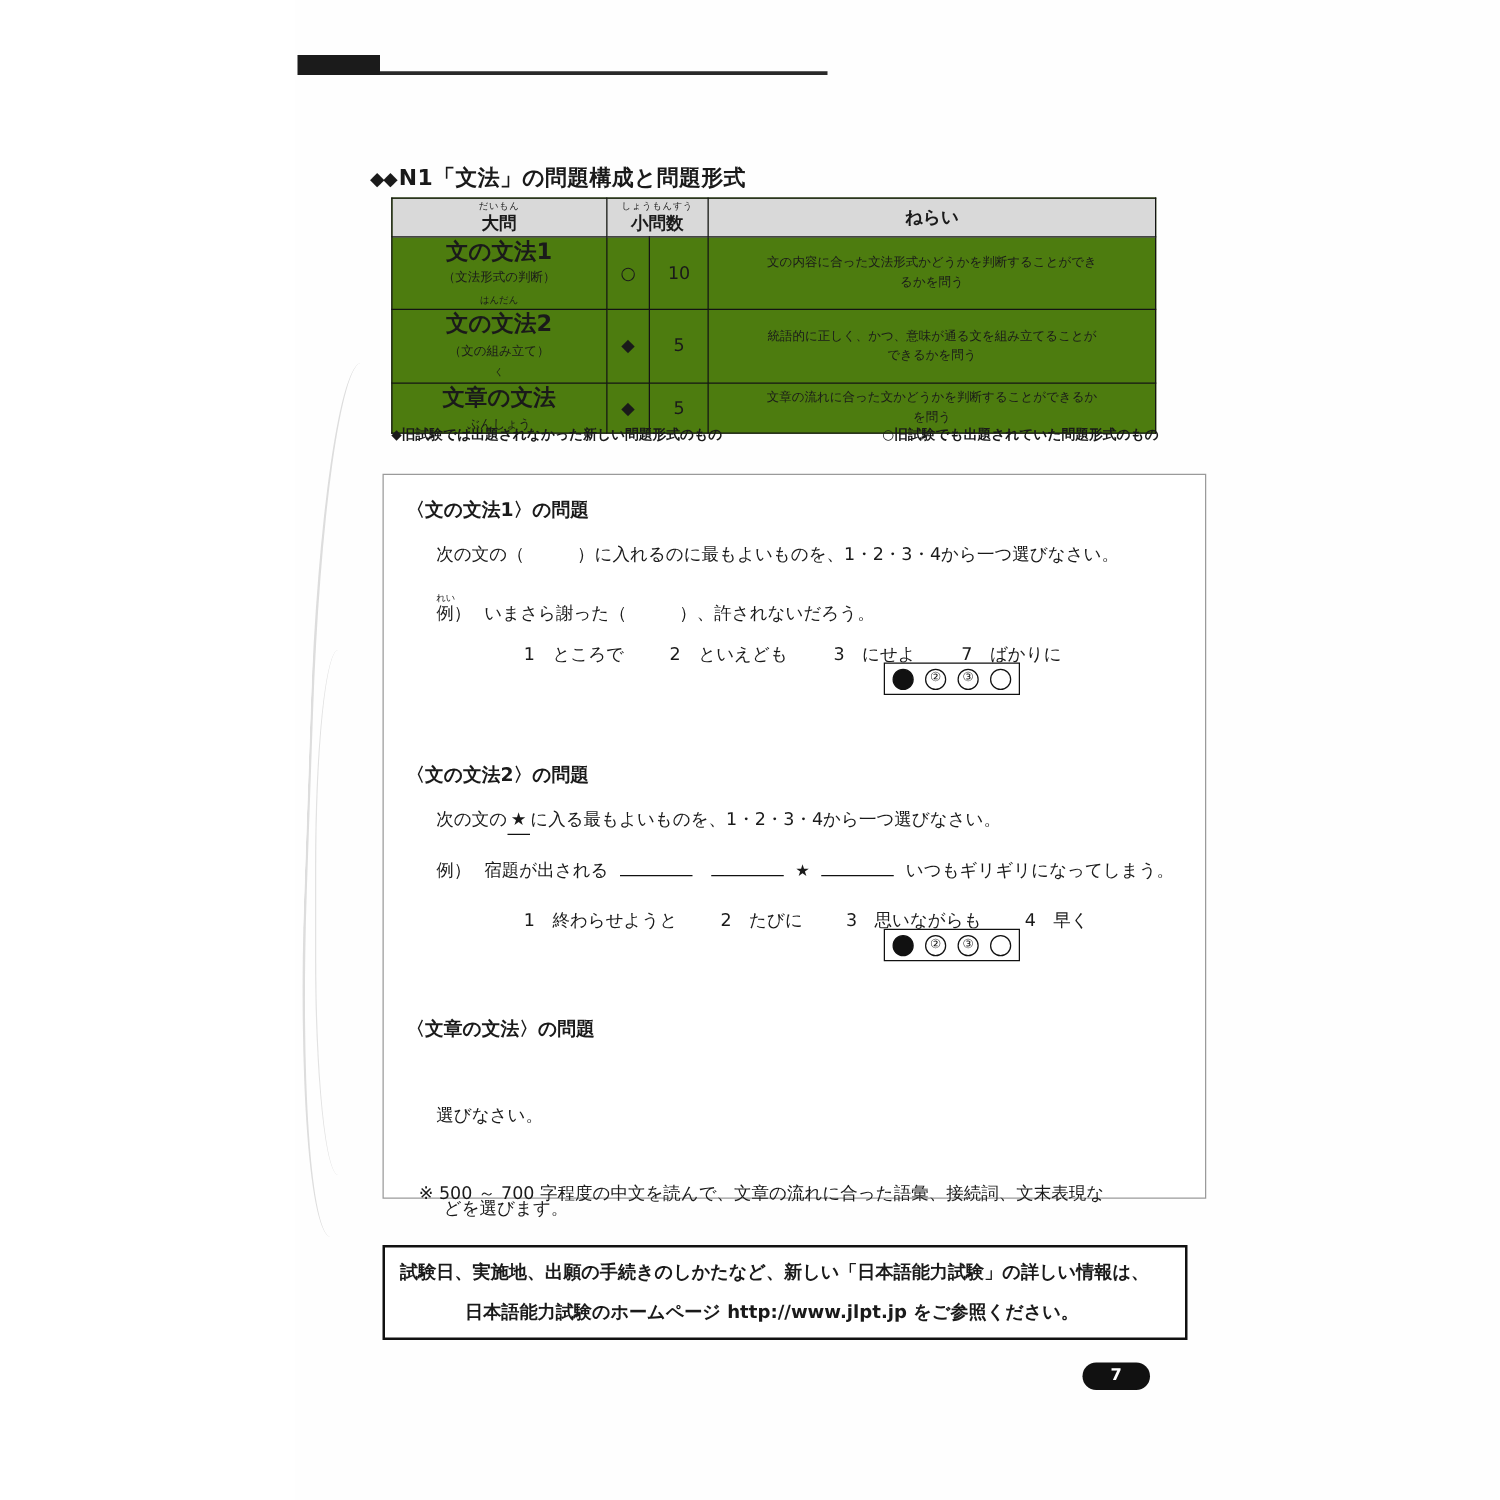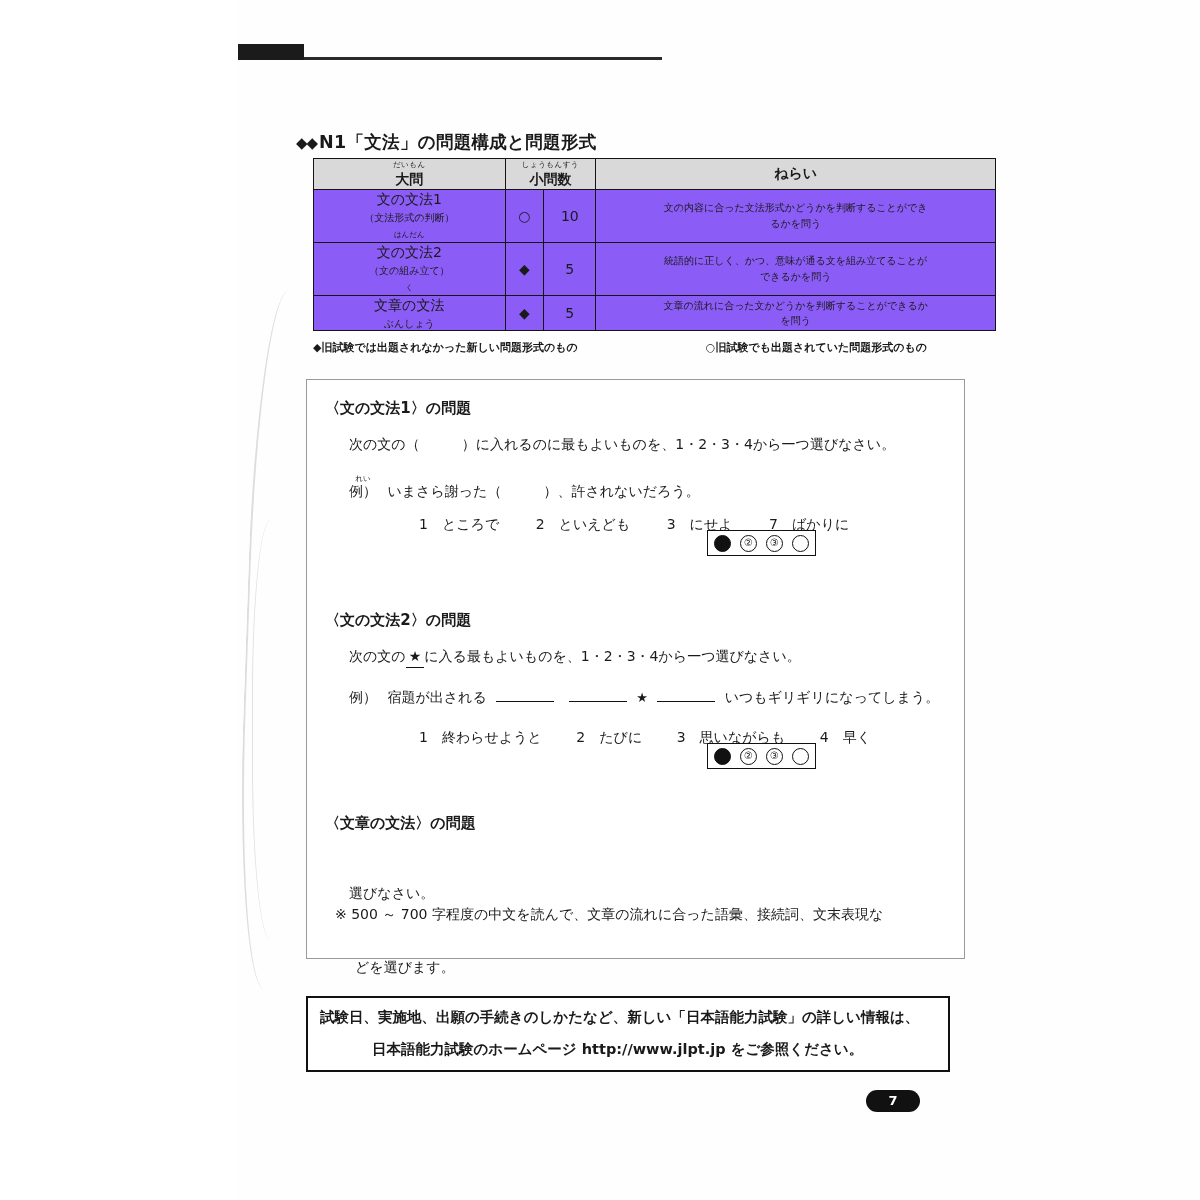--- a/index.html
+++ b/index.html
@@ -73,24 +73,24 @@
     letter-spacing: -1px;
     margin-right: 2px;
     font-size: 15px;
   }
 
   
   table.spec {
     position: absolute;
     left: 313px;
     top: 158px;
-    width: 683px;
+    width: 612px;
     border-collapse: collapse;
     font-size: 13px;
-    background: #8b5cf6;
+    background: #4d7c0f;
     padding-left: 15px;
   }
   table.spec th, table.spec td {
     border: 1.5px solid #141414;
     padding: 0;
     text-align: center;
     vertical-align: middle;
   }
   table.spec thead th {
     background: #d9d9d9;
@@ -114,22 +114,22 @@
   .ruby-base {
     display: block;
     line-height: 1.15;
   }
   td.col-dai {
     width: 172px;
     padding: 7px 4px 8px 4px;
     line-height: 1.35;
   }
   td.col-dai .main {
-    font-size: 14px;
-    font-weight: normal;
+    font-size: 18px;
+    font-weight: bold;
   }
   td.col-dai .sub {
     font-size: 10px;
     display: block;
     margin-top: 2px;
   }
   td.col-mark {
     width: 34px;
     font-size: 14px;
   }
@@ -181,21 +181,20 @@
     font-size: 14px;
     white-space: nowrap;
     line-height: 1.5;
   }
   .small-ruby {
     font-size: 7.5px;
     font-weight: normal;
   }
   .rb {
     display: inline-block;
-    text-align: center;
     line-height: 1;
     vertical-align: baseline;
   }
   .rb .t {
     display: block;
     font-size: 7.5px;
     font-weight: normal;
     line-height: 1;
     margin-bottom: 1px;
   }
@@ -408,21 +407,21 @@
     </div>
     <div class="ans-strip" style="left:400px; top:363px;">
       <span class="dot filled"></span>
       <span class="dot">②</span>
       <span class="dot">③</span>
       <span class="dot"></span>
     </div>
 
     <div class="sec-title" style="left:18px; top:434px;">〈文章の文法〉の問題</div>
     <div class="line" style="left:42px; top:503px;">選びなさい。</div>
-    <div class="line" style="left:28px; top:524px;">※ 500 ～ 700 字程度の中文を読んで、文章の流れに合った語彙、接続詞、文末表現な</div>
+    <div class="line" style="left:28px; top:565px;">※ 500 ～ 700 字程度の中文を読んで、文章の流れに合った語彙、接続詞、文末表現な</div>
     <div class="line" style="left:48px; top:577px;">どを選びます。</div>
 
   </div>
 
   <div class="notice">
     <div class="l1">試験日、実施地、出願の手続きのしかたなど、新しい「日本語能力試験」の詳しい情報は、</div>
     <div class="l2">日本語能力試験のホームページ http://www.jlpt.jp をご参照ください。</div>
   </div>
 
   <div class="page-num">7</div>

